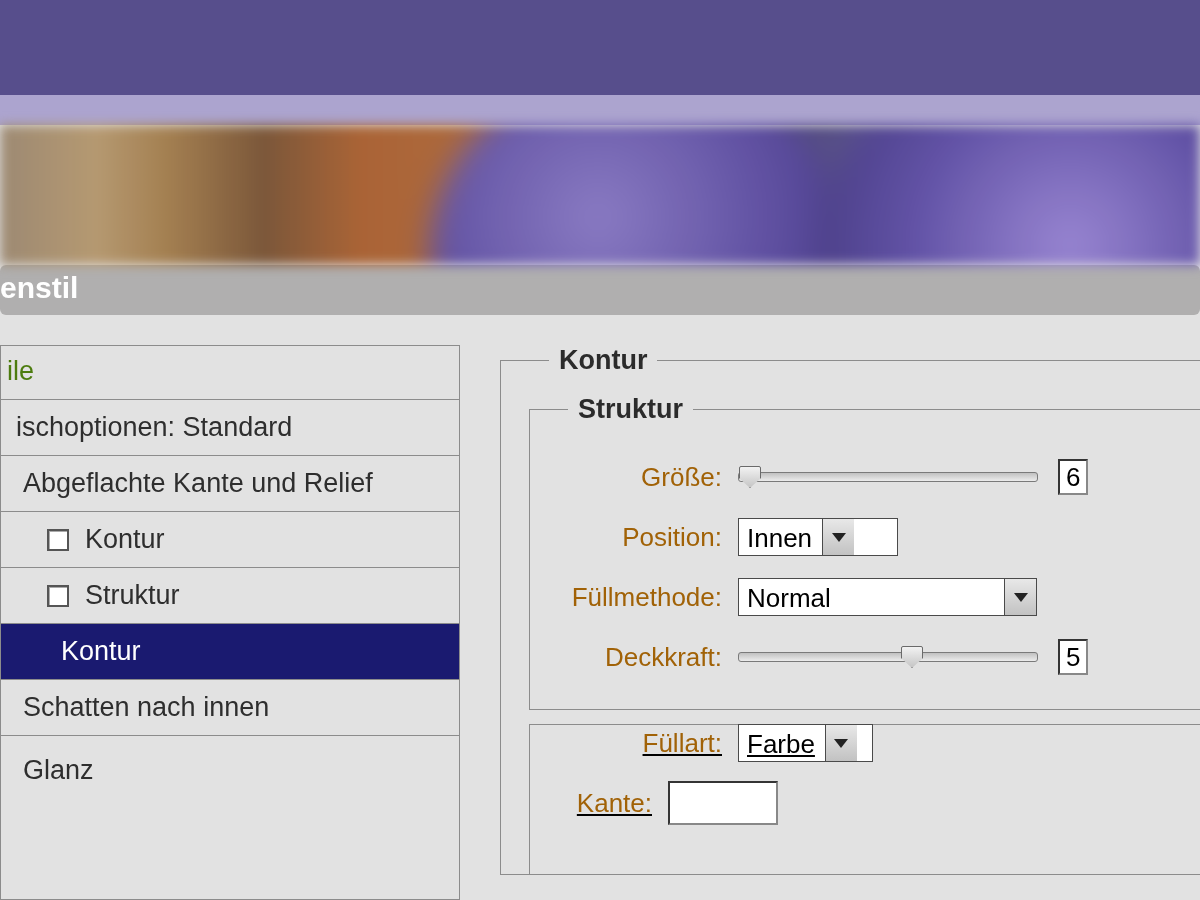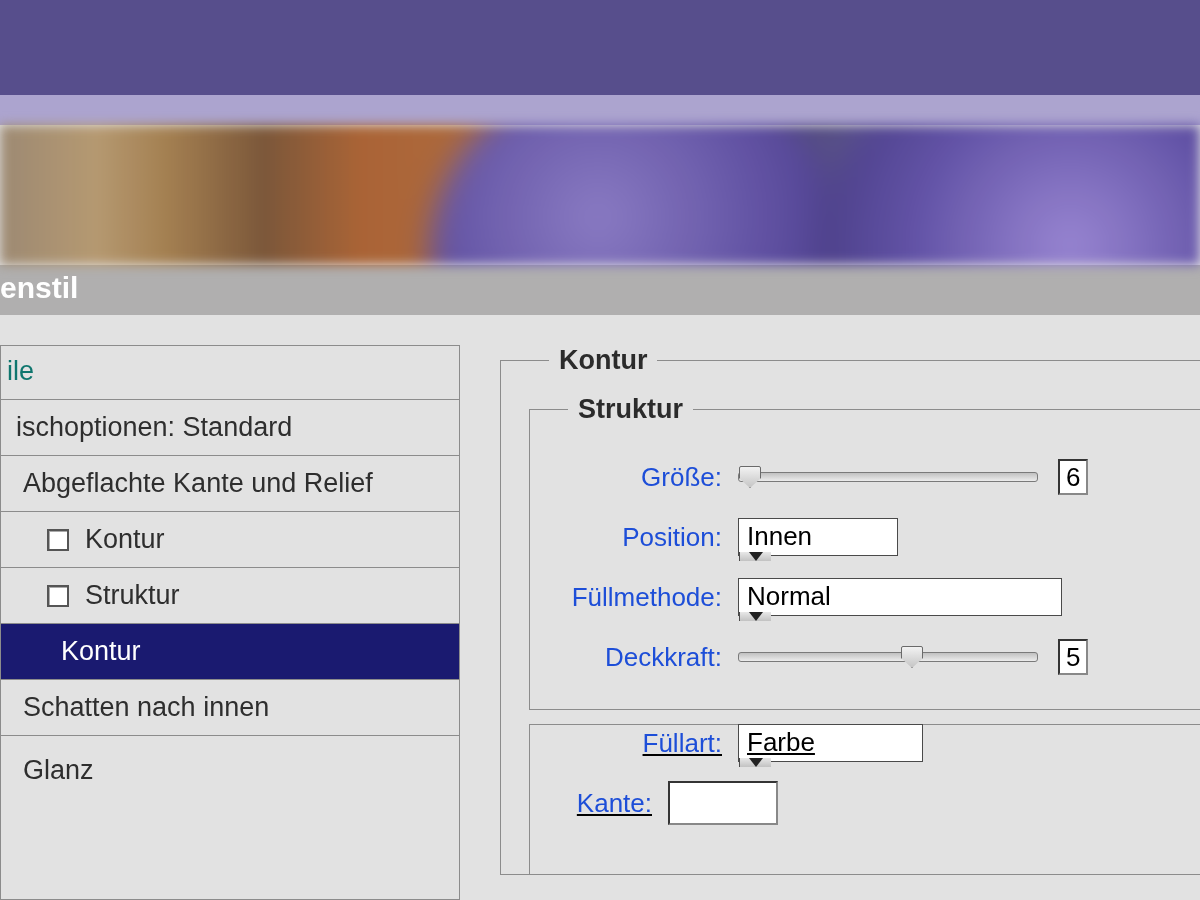--- a/index.html
+++ b/index.html
@@ -40,40 +40,41 @@
     background: radial-gradient(circle at 50% 50%, #9a86d6 0%, #5e4ea6 50%, #3a2f72 100%);
   }
 
   .dialog-title {
     height: 50px;
     background: #b0afaf;
     color: #fff;
     font-size: 30px;
     font-weight: 600;
     padding: 6px 0 0 0;
+    border-radius: 6px;
   }
 
   .dialog-body {
     display: flex;
     background: #e2e2e2;
     padding-top: 30px;
     height: calc(900px - 95px - 30px - 140px - 50px);
   }
 
   
   .styles-list {
     width: 460px;
     border: 1px solid #8c8c8c;
     margin-right: 40px;
     background: #e2e2e2;
   }
   .sl-header {
     padding: 10px 6px 12px 6px;
     font-size: 27px;
-    color: #0f766e;
+    color: #4d7c0f;
     border-bottom: 1px solid #8c8c8c;
     font-weight: 400;
   }
   .sl-row {
     display: flex;
     align-items: center;
     font-size: 27px;
     color: #2e2e2e;
     padding: 0 6px;
     height: 56px;
@@ -135,21 +136,21 @@
 
   .form-row {
     display: flex;
     align-items: center;
     height: 60px;
   }
   .flabel {
     width: 190px;
     text-align: right;
     font-size: 26px;
-    color: #1d4ed8;
+    color: #a16207;
     padding-right: 16px;
   }
 
   
   .slider {
     width: 300px;
     height: 18px;
     position: relative;
     margin-right: 20px;
   }
@@ -182,21 +183,20 @@
     display:flex;align-items:center;
     min-width: 20px;
   }
 
   
   .combo {
     display:flex;
     height: 38px;
     border: 1px solid #4a4a4a;
     background: #fff;
-    flex-direction: column;
   }
   .combo-txt {
     font-size: 26px;
     padding: 2px 10px 0 8px;
     display:flex;align-items:center;
   }
   .combo-btn {
     width: 32px;
     background: linear-gradient(#e8e8e8,#c2c2c2);
     border-left: 1px solid #4a4a4a;
@@ -289,21 +289,21 @@
           <div class="combo" style="width:160px">
             <div class="combo-txt">Innen</div>
             <div class="combo-btn">
               <div class="tri-down"></div>
             </div>
           </div>
         </div>
 
         <div class="form-row">
           <div class="flabel">Füllmethode:</div>
-          <div class="combo" style="width:324px">
+          <div class="combo" style="width:299px">
             <div class="combo-txt" style="flex:1">Normal</div>
             <div class="combo-btn">
               <div class="tri-down"></div>
             </div>
           </div>
         </div>
 
         <div class="form-row">
           <div class="flabel">Deckkraft:</div>
           <div class="slider">
@@ -312,21 +312,21 @@
           </div>
           <div class="num-box">
             <span>5</span>
           </div>
         </div>
       </fieldset>
 
       <fieldset class="inner2">
         <div class="form-row" style="margin-top:-34px">
           <div class="flabel">Füllart:</div>
-          <div class="combo" style="width:185px">
+          <div class="combo" style="width:135px">
             <div class="combo-txt">Farbe</div>
             <div class="combo-btn">
               <div class="tri-down"></div>
             </div>
           </div>
         </div>
 
         <div class="form-row">
           <div class="flabel" style="width:120px">Kante:</div>
           <div class="color-swatch" id="swatch" style="background: rgb(255, 255, 255);"></div>

